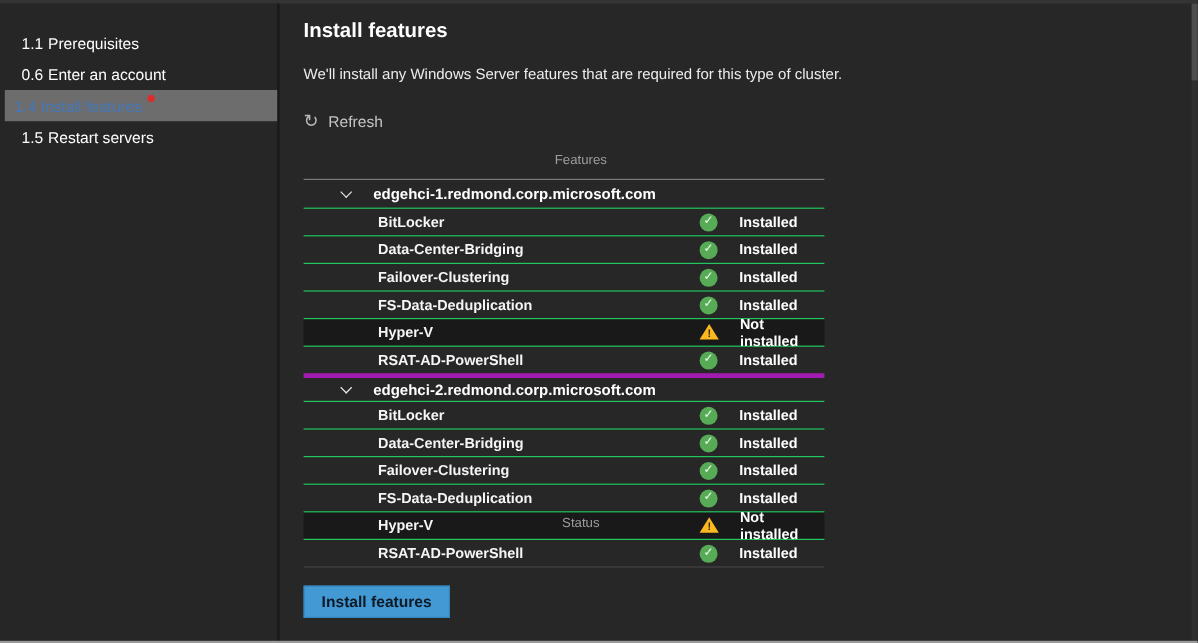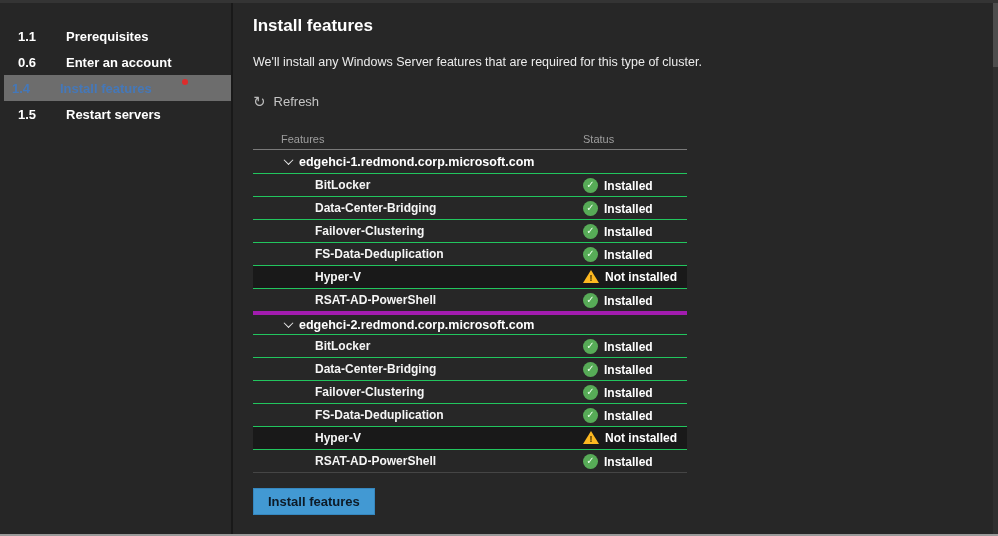--- a/index.html
+++ b/index.html
@@ -11,21 +11,21 @@
   .top-strip { position:absolute; top:0; left:0; width:998px; height:3px; background:#343434; }
   .bottom-strip { position:absolute; bottom:0; left:0; width:998px; height:2px; background:#9a9a9a; }
 
   
   .sidebar {
     position:absolute; top:3px; left:0; bottom:2px; width:233px;
     background:#262626; border-right:2px solid #191919; padding-top:20px;
   }
   .nav-item {
     height:26px; display:flex; align-items:center; padding-left:18px;
-    font-size:13px; font-weight:bold; color:#fff; cursor:pointer; white-space:nowrap;gap:26px;
+    font-size:13px; font-weight:normal; color:#fff; cursor:pointer; white-space:nowrap;
   }
   .nav-item .num { width:22px; flex:0 0 22px; }
   .nav-item.selected { background:#6d6d6d; color:#4578b9; margin-left:4px; padding-left:8px; }
   .dot {
     display:inline-block; width:6px; height:6px; border-radius:50%;
     background:#dd2c2c; margin-left:4px; position:relative; top:-6px;
   }
 
   
   .content { position:absolute; top:3px; left:235px; right:6px; bottom:2px; padding-left:18px; }
@@ -36,42 +36,42 @@
     margin-top:24px; display:flex; align-items:center; gap:8px;
     background:transparent; border:none; color:#c5c5c5; font-size:13px;
     font-family:inherit; cursor:pointer; padding:0;
   }
   .refresh-ico { font-size:15px; line-height:15px; color:#b8b8b8; }
 
   
   .ftable { margin-top:19px; width:434px; border-bottom:1px solid #454545; }
   .thead {
     display:flex; align-items:center; height:22px; padding-left:28px;
-    font-size:11px; color:#9e9e9e; border-bottom:1px solid #7a7a7a;
+    font-size:11px; color:#9e9e9e; border-bottom:1px solid #7a7a7a;flex-direction:column;
   }
   .thead .col-f { flex:0 0 302px; }
   .group-row {
-    display:flex; align-items:center; height:23px; padding-left:32px; gap:7px;
+    display:flex; align-items:center; height:23px; padding-left:32px; gap:19px;
     cursor:pointer;
     text-align:center;
   }
   .group-row + .group-row, .row + .group-row { border-top:4px solid #a21caf; }
   .chev {
     display:inline-block; width:7px; height:7px;
     border-right:1.6px solid #e8e8e8; border-bottom:1.6px solid #e8e8e8;
     transform:rotate(45deg) translate(-1px,-1px);
   }
   .server-name { font-size:12.5px; font-weight:bold; color:#fff; }
   .row {
     display:flex; align-items:center; height:23px; padding-left:62px;
     border-top:1px solid #22c55e; cursor:pointer;
   }
   .row.alert-row { background:#191919; }
   .fname { flex:0 0 268px; font-size:12px; font-weight:600; color:#f5f5f5; }
-  .status { display:flex; align-items:flex-end; gap:6px; }
+  .status { display:flex; align-items:center; gap:18px; }
   .stext { font-size:12px; font-weight:bold; color:#fff; }
 
   .ico-ok {
     width:15px; height:15px; border-radius:50%; background:#57ab57;
     display:inline-flex; align-items:center; justify-content:center;
   }
   .ico-ok::after { content:"\2713"; color:#eaffea; font-size:10px; font-weight:bold; line-height:1; }
   .ico-warn { position:relative; width:16px; height:14px; display:inline-block; }
   .ico-warn::before {
     content:""; position:absolute; left:0; top:0;

